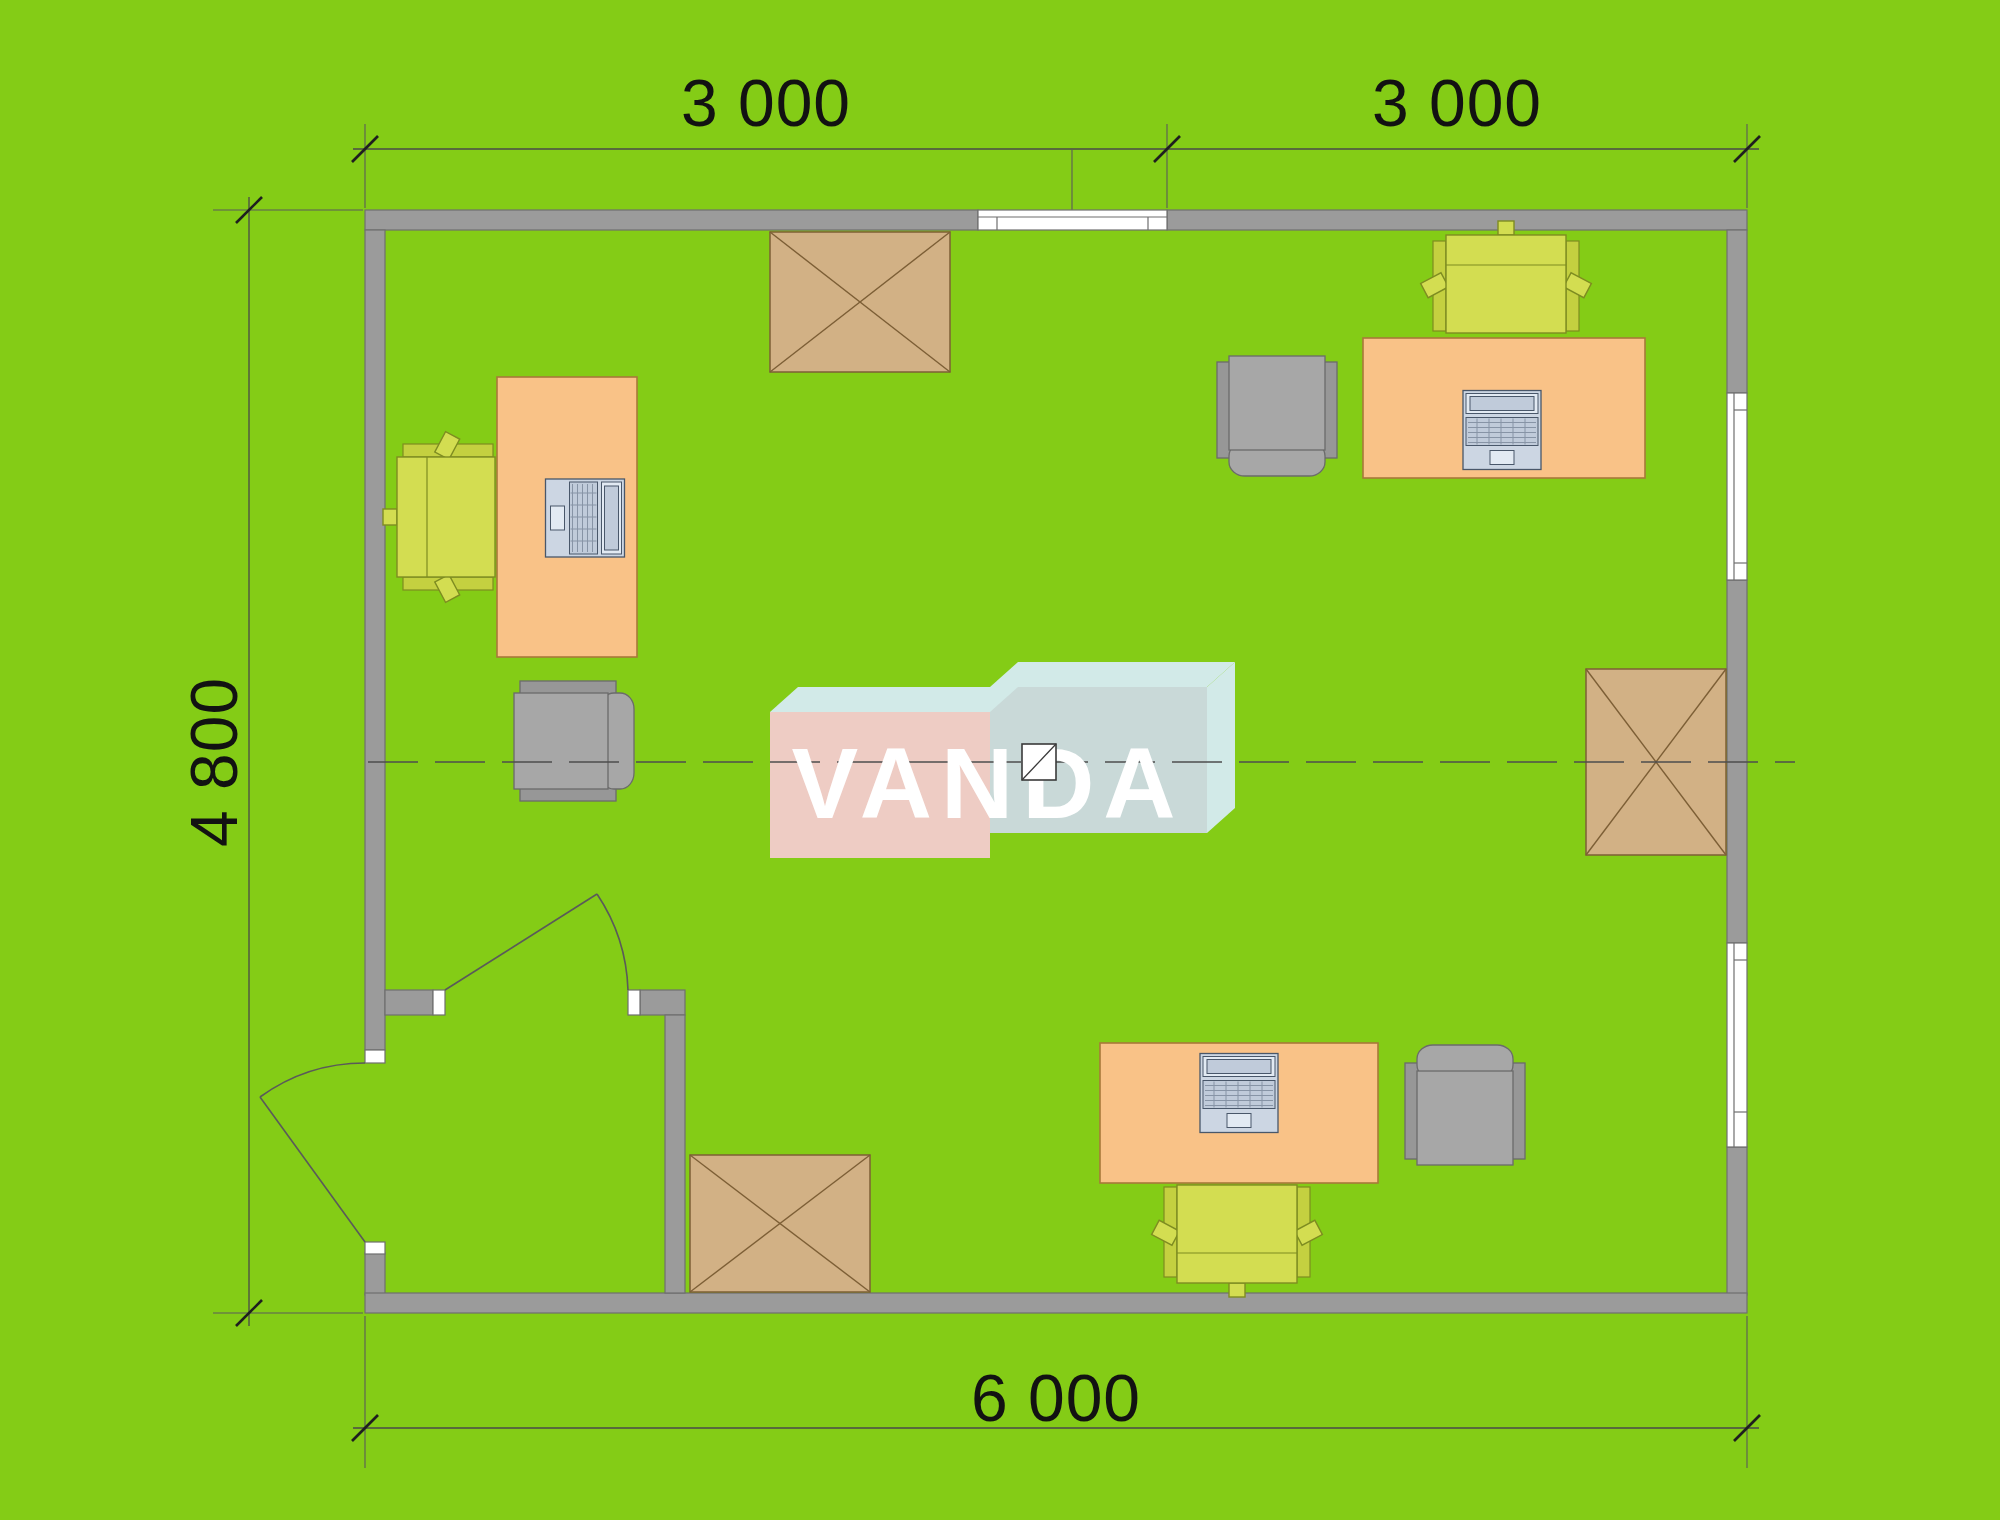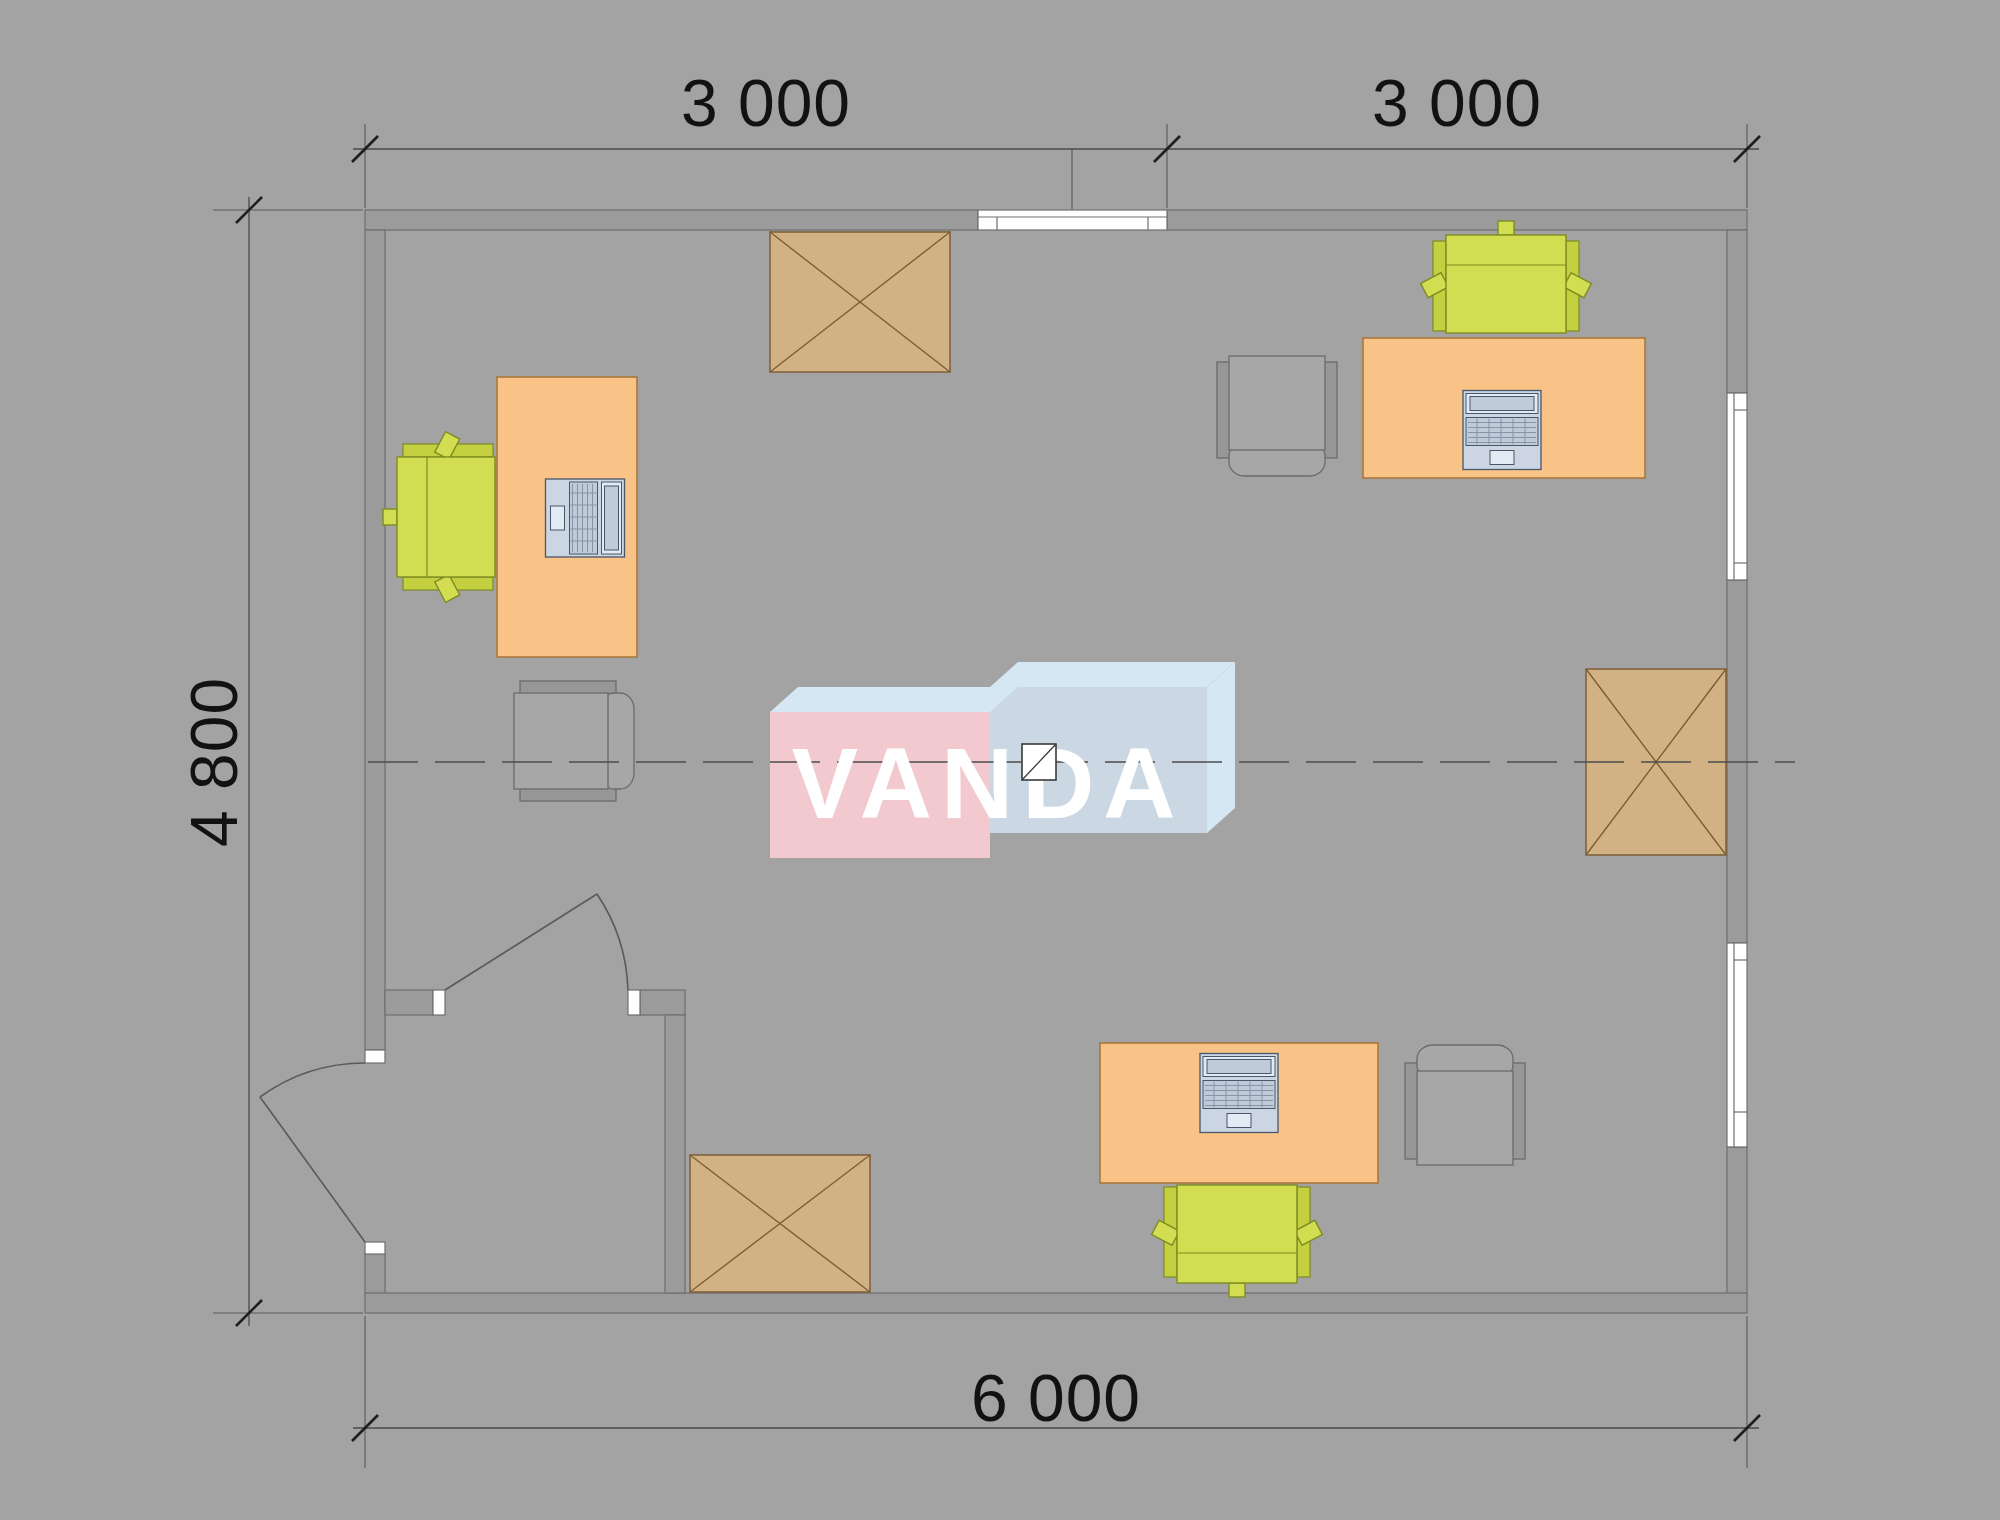--- a/index.html
+++ b/index.html
@@ -1,16 +1,16 @@
 <!DOCTYPE html>
 <html><head>
 <meta charset="utf-8">
 <style>
   html,body{margin:0;padding:0;background:#fff;}
-  .stage{position:relative;width:2000px;height:1520px;background:#a3a3a3;overflow:hidden;
+  .stage{position:relative;width:2000px;height:1520px;background:#84cc16;overflow:hidden;
          font-family:"Liberation Sans",sans-serif;}
   svg{display:block}
   
   .walls rect{stroke:#6f6f6f;stroke-width:1.2;}
   .jamb{fill:#ffffff;stroke:#6f6f6f;stroke-width:1.2;}
   .win{fill:#ffffff;stroke:#6f6f6f;stroke-width:1.2;}
   .win-line{stroke:#6f6f6f;stroke-width:1.2;fill:none;}
   .door-line{stroke:#5a5a5a;stroke-width:1.6;fill:none;}
   
   .dim-line{stroke:#4a4a4a;stroke-width:1.3;fill:none;}

